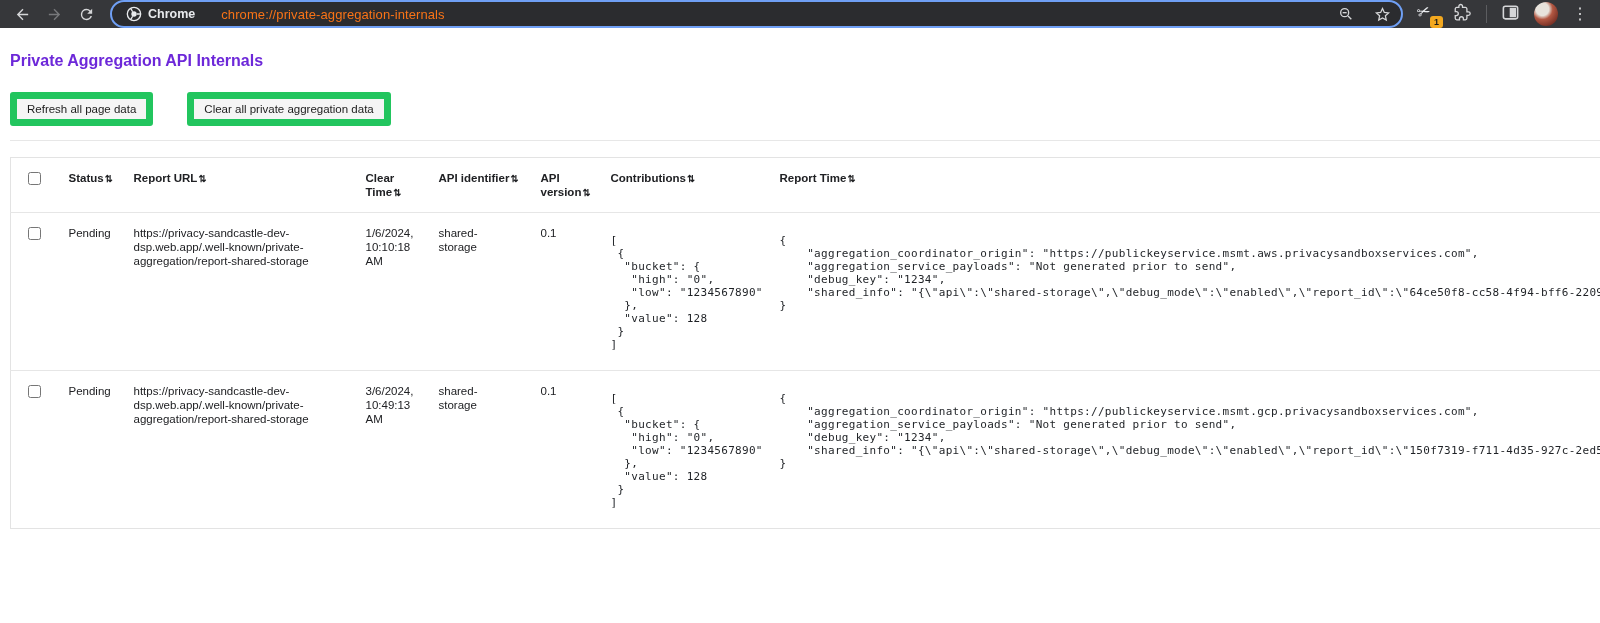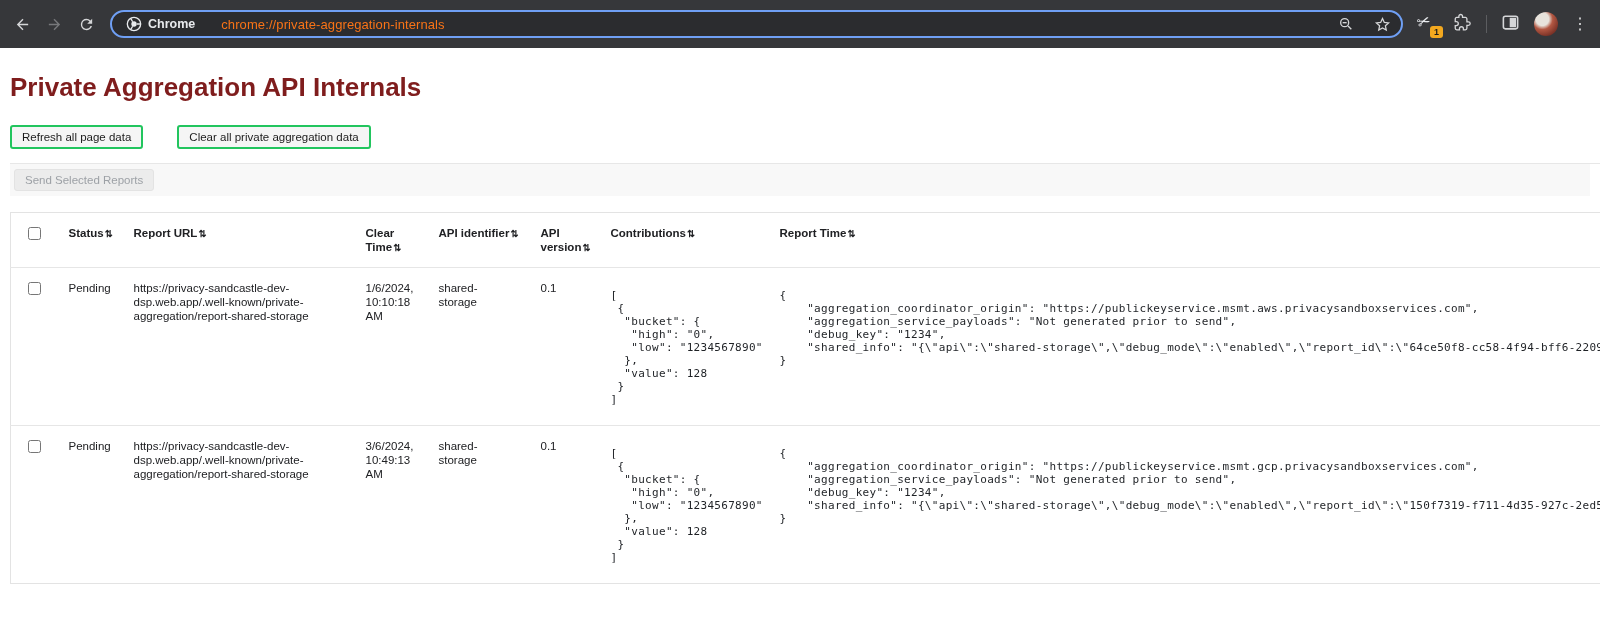--- a/index.html
+++ b/index.html
@@ -1,20 +1,20 @@
 <!DOCTYPE html>
 <html><head>
 <meta charset="utf-8">
 <style>
   * { box-sizing: border-box; margin: 0; padding: 0; }
   html, body { width: 1600px; height: 623px; overflow: hidden; background: #fff;
     font-family: "Liberation Sans", sans-serif; }
 
   
-  .toolbar { height: 48px; background: #36373a; display: flex; align-items: center;
+  .toolbar { height: 28px; background: #36373a; display: flex; align-items: center;
     padding: 0 8px; gap: 4px; }
   .nav-btn { width: 28px; height: 28px; display: flex; align-items: center; justify-content: center;
     border-radius: 50%; flex: 0 0 auto; }
   .nav-btn svg { display: block; }
   .omnibox { flex: 1 1 auto; height: 28px; margin: 0 10px 0 6px; background: #2b2c2f;
     border: 2px solid #6f9ff4; border-radius: 14px; display: flex; align-items: center;
     padding: 0 10px; min-width: 0; }
   .chip-logo { display: flex; align-items: center; margin: 0 6px 0 4px; }
   .chip-label { color: #e8eaed; font-size: 12.5px; font-weight: bold; margin-right: 26px; }
   .omni-url { color: #f97316; font-size: 13px; letter-spacing: .1px; white-space: nowrap; }
@@ -25,24 +25,24 @@
   .scissors { color: #e8eaed; font-size: 16px; display: inline-block; transform: rotate(-20deg); }
   .ext-badge { position: absolute; right: -4px; bottom: -2px; background: #f3a81f; color: #1b1b1b;
     font-size: 9px; font-weight: bold; padding: 1px 4px; border-radius: 3px; line-height: 10px; }
   .tb-sep { width: 1px; height: 18px; background: #5c5d60; }
   .avatar { width: 24px; height: 24px; border-radius: 50%;
     background: radial-gradient(circle at 35% 30%, #e8e3dc 0 28%, #b35843 45%, #7c3327 75%, #5c241c 100%); }
   .dots { color: #d9dadc; font-size: 16px; letter-spacing: 0; line-height: 1; }
 
   
   .content { padding: 0 10px; color: #202124; }
-  h1.page-title { font-size: 26px; font-weight: bold; color: #7f1d1d; margin: 24px 0 10px 0; }
+  h1.page-title { font-size: 16px; font-weight: bold; color: #6d28d9; margin: 24px 0 10px 0; }
   .btn-row { margin-top: 22px; display: flex; gap: 34px; }
   .btn { font-family: "Liberation Sans", sans-serif; font-size: 11.5px; color: #1c1c1c;
-    background: #f5f5f5; border: 2px solid #22c55e; border-radius: 3px; padding: 4px 10px; }
+    background: #f5f5f5; border: 7px solid #22c55e; border-radius: 3px; padding: 4px 10px; }
   hr.rule { border: none; border-top: 1px solid #e7e7e7; margin: 14px -10px 0 0; }
   h2.section-title { font-size: 16.5px; font-weight: bold; color: #1d1f23; margin: 17px 0 11px 0; }
   .send-bar { background: #f8f8f8; height: 32px; display: flex; align-items: center; padding: 0 4px; }
   .btn-disabled { font-size: 11.5px; color: #9da1a6; background: #ececec; border: 1px solid #e3e3e3;
     border-radius: 3px; padding: 4px 10px; }
 
   
   .tbl-wrap { margin-top: 16px; }
   table.reports { border-collapse: collapse; table-layout: fixed; width: 2040px;
     border: 1px solid #e3e3e3; font-size: 11.5px; color: #202124; }
@@ -130,23 +130,20 @@
   <h1 class="page-title">Private Aggregation API Internals</h1>
 
   <div class="btn-row">
     <button class="btn">Refresh all page data</button>
     <button class="btn">Clear all private aggregation data</button>
   </div>
 
   <hr class="rule">
 
 
-  <div class="send-bar">
-    <button class="btn-disabled" disabled="">Send Selected Reports</button>
-  </div>
 
   <div class="tbl-wrap">
     <table class="reports">
       <colgroup>
         <col style="width:48px">
           <col style="width:65px">
           <col style="width:232px">
           <col style="width:73px">
         <col style="width:102px">
           <col style="width:70px">

